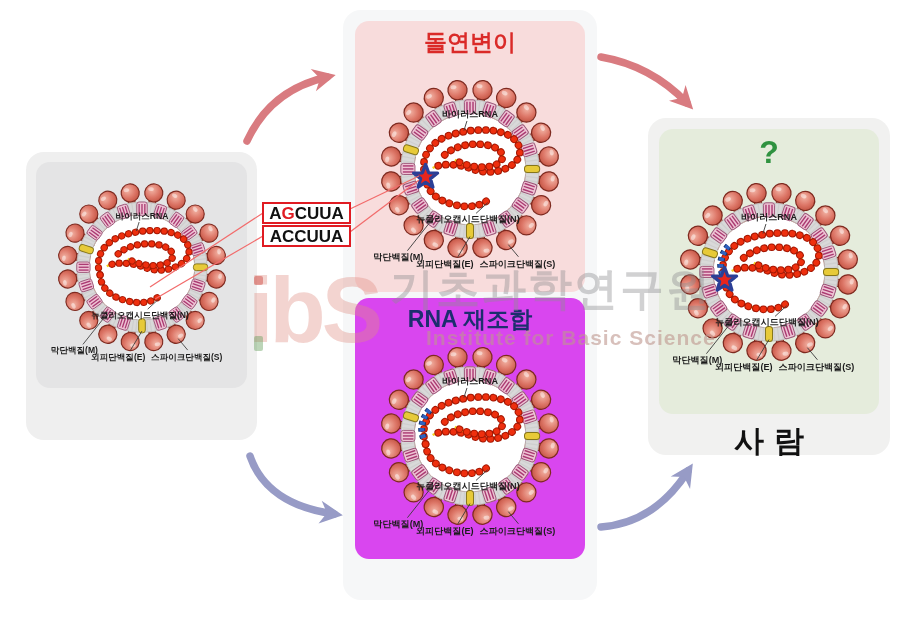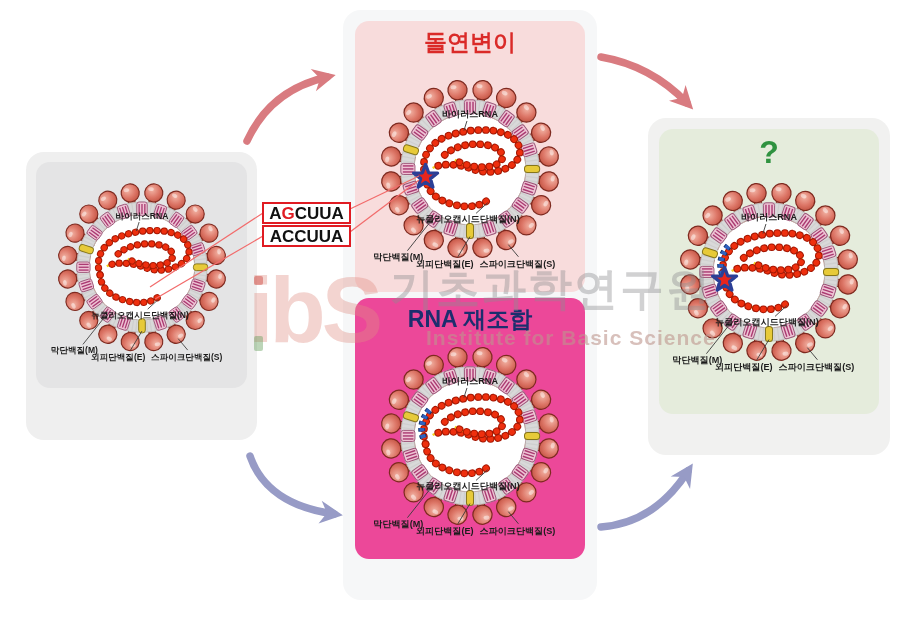--- a/index.html
+++ b/index.html
@@ -4,21 +4,21 @@
 <style>
   html,body{margin:0;padding:0;background:#ffffff;}
   .canvas{position:relative;width:900px;height:624px;background:#ffffff;overflow:hidden;
           font-family:"Liberation Sans","DejaVu Sans",sans-serif;}
   .panel-outer{position:absolute;border-radius:18px;}
   .panel-inner{border-radius:14px;position:relative;display:flex;flex-direction:column;align-items:center;}
   #panel-bat{left:26px;top:152px;width:231px;height:288px;background:#efefef;}
   #panel-bat-inner{margin:10px auto 0;width:211px;height:226px;background:#e4e4e5;}
   #panel-mid{left:343px;top:10px;width:254px;height:590px;background:#f6f7f8;}
   #panel-mutation{margin:11px auto 0;width:230px;height:271px;background:#f8dcdc;}
-  #panel-recomb{margin:6px auto 0;width:230px;height:261px;background:#ec4899;}
+  #panel-recomb{margin:6px auto 0;width:230px;height:261px;background:#d946ef;}
   #panel-human{left:648px;top:118px;width:242px;height:337px;background:#f1f1f0;}
   #panel-human-inner{margin:11px auto 0;width:220px;height:285px;background:#e5ecdc;}
   .panel-title{width:100%;text-align:center;font-weight:800;font-size:23px;margin-top:8px;line-height:27px;}
   #q-title{font-size:32px;line-height:34px;margin-top:6px;}
   .panel-caption{width:100%;text-align:center;font-weight:700;font-size:30px;color:#111;
                  letter-spacing:10px;padding-left:10px;box-sizing:border-box;margin-top:7px;}
   .virus{line-height:0;}
   .virus svg text{font-family:"Liberation Sans","DejaVu Sans",sans-serif;font-weight:700;fill:#1c1c1c;}
   #virus-bat{width:200px;margin-top:10px;}
   #virus-mutation{width:212px;margin-top:12px;}
@@ -1079,20 +1079,21 @@
               <text x="103" y="153" text-anchor="middle">뉴클리오캡시드단백질(N)</text>
               <line x1="66" y1="152" x2="43" y2="181" stroke="#3a3a3a" stroke-width="0.9"></line>
               <text x="34" y="190" text-anchor="middle">막단백질(M)</text>
               <line x1="105" y1="167" x2="93" y2="187" stroke="#3a3a3a" stroke-width="0.9"></line>
               <text x="80" y="197" text-anchor="middle">외피단백질(E)</text>
               <line x1="143" y1="175" x2="153" y2="187" stroke="#3a3a3a" stroke-width="0.9"></line>
               <text x="152" y="197" text-anchor="middle">스파이크단백질(S)</text>
             </g>
           </svg></div>
     </div>
+    <div class="panel-caption">사람</div>
   </div>
 
   <div id="watermark">
     <span id="wm-logo">ibS</span>
     <div class="wm-chip" style="left:244px;top:276px;width:9px;height:9px;background:rgba(205,65,55,0.45);"></div>
     <div class="wm-chip" style="left:244px;top:336px;width:9px;height:15px;background:rgba(95,155,85,0.42);"></div>
     <span id="wm-kr">기초과학연구원</span>
     <span id="wm-en">Institute for Basic Science</span>
   </div>
 

